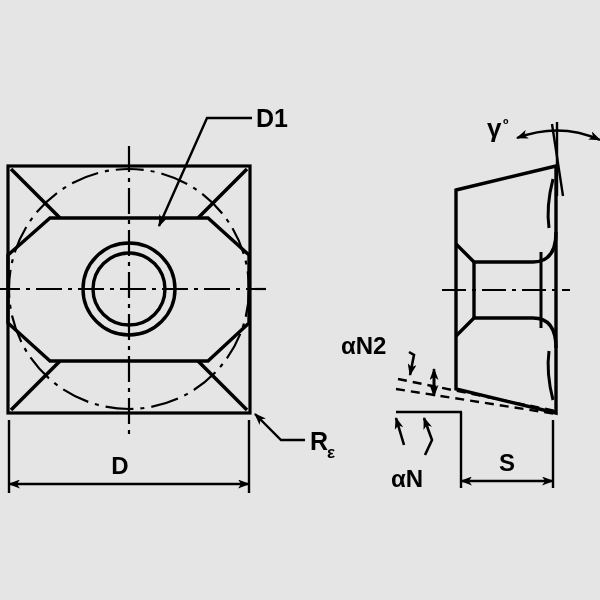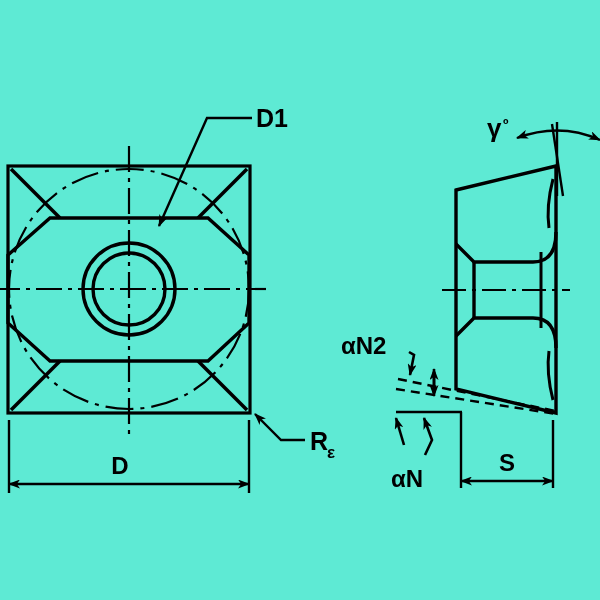--- a/index.html
+++ b/index.html
@@ -8,21 +8,21 @@
     padding: 0;
     background: #ffffff;
   }
   body {
     font-family: "Liberation Sans", sans-serif;
   }
   #drawing-root {
     position: relative;
     width: 600px;
     height: 600px;
-    background: #5eead4;
+    background: #e5e5e5;
     overflow: hidden;
   }
   #drawing-svg {
     display: block;
     width: 600px;
     height: 600px;
   }
   .lbl {
     font-family: "Liberation Sans", sans-serif;
     font-weight: bold;

